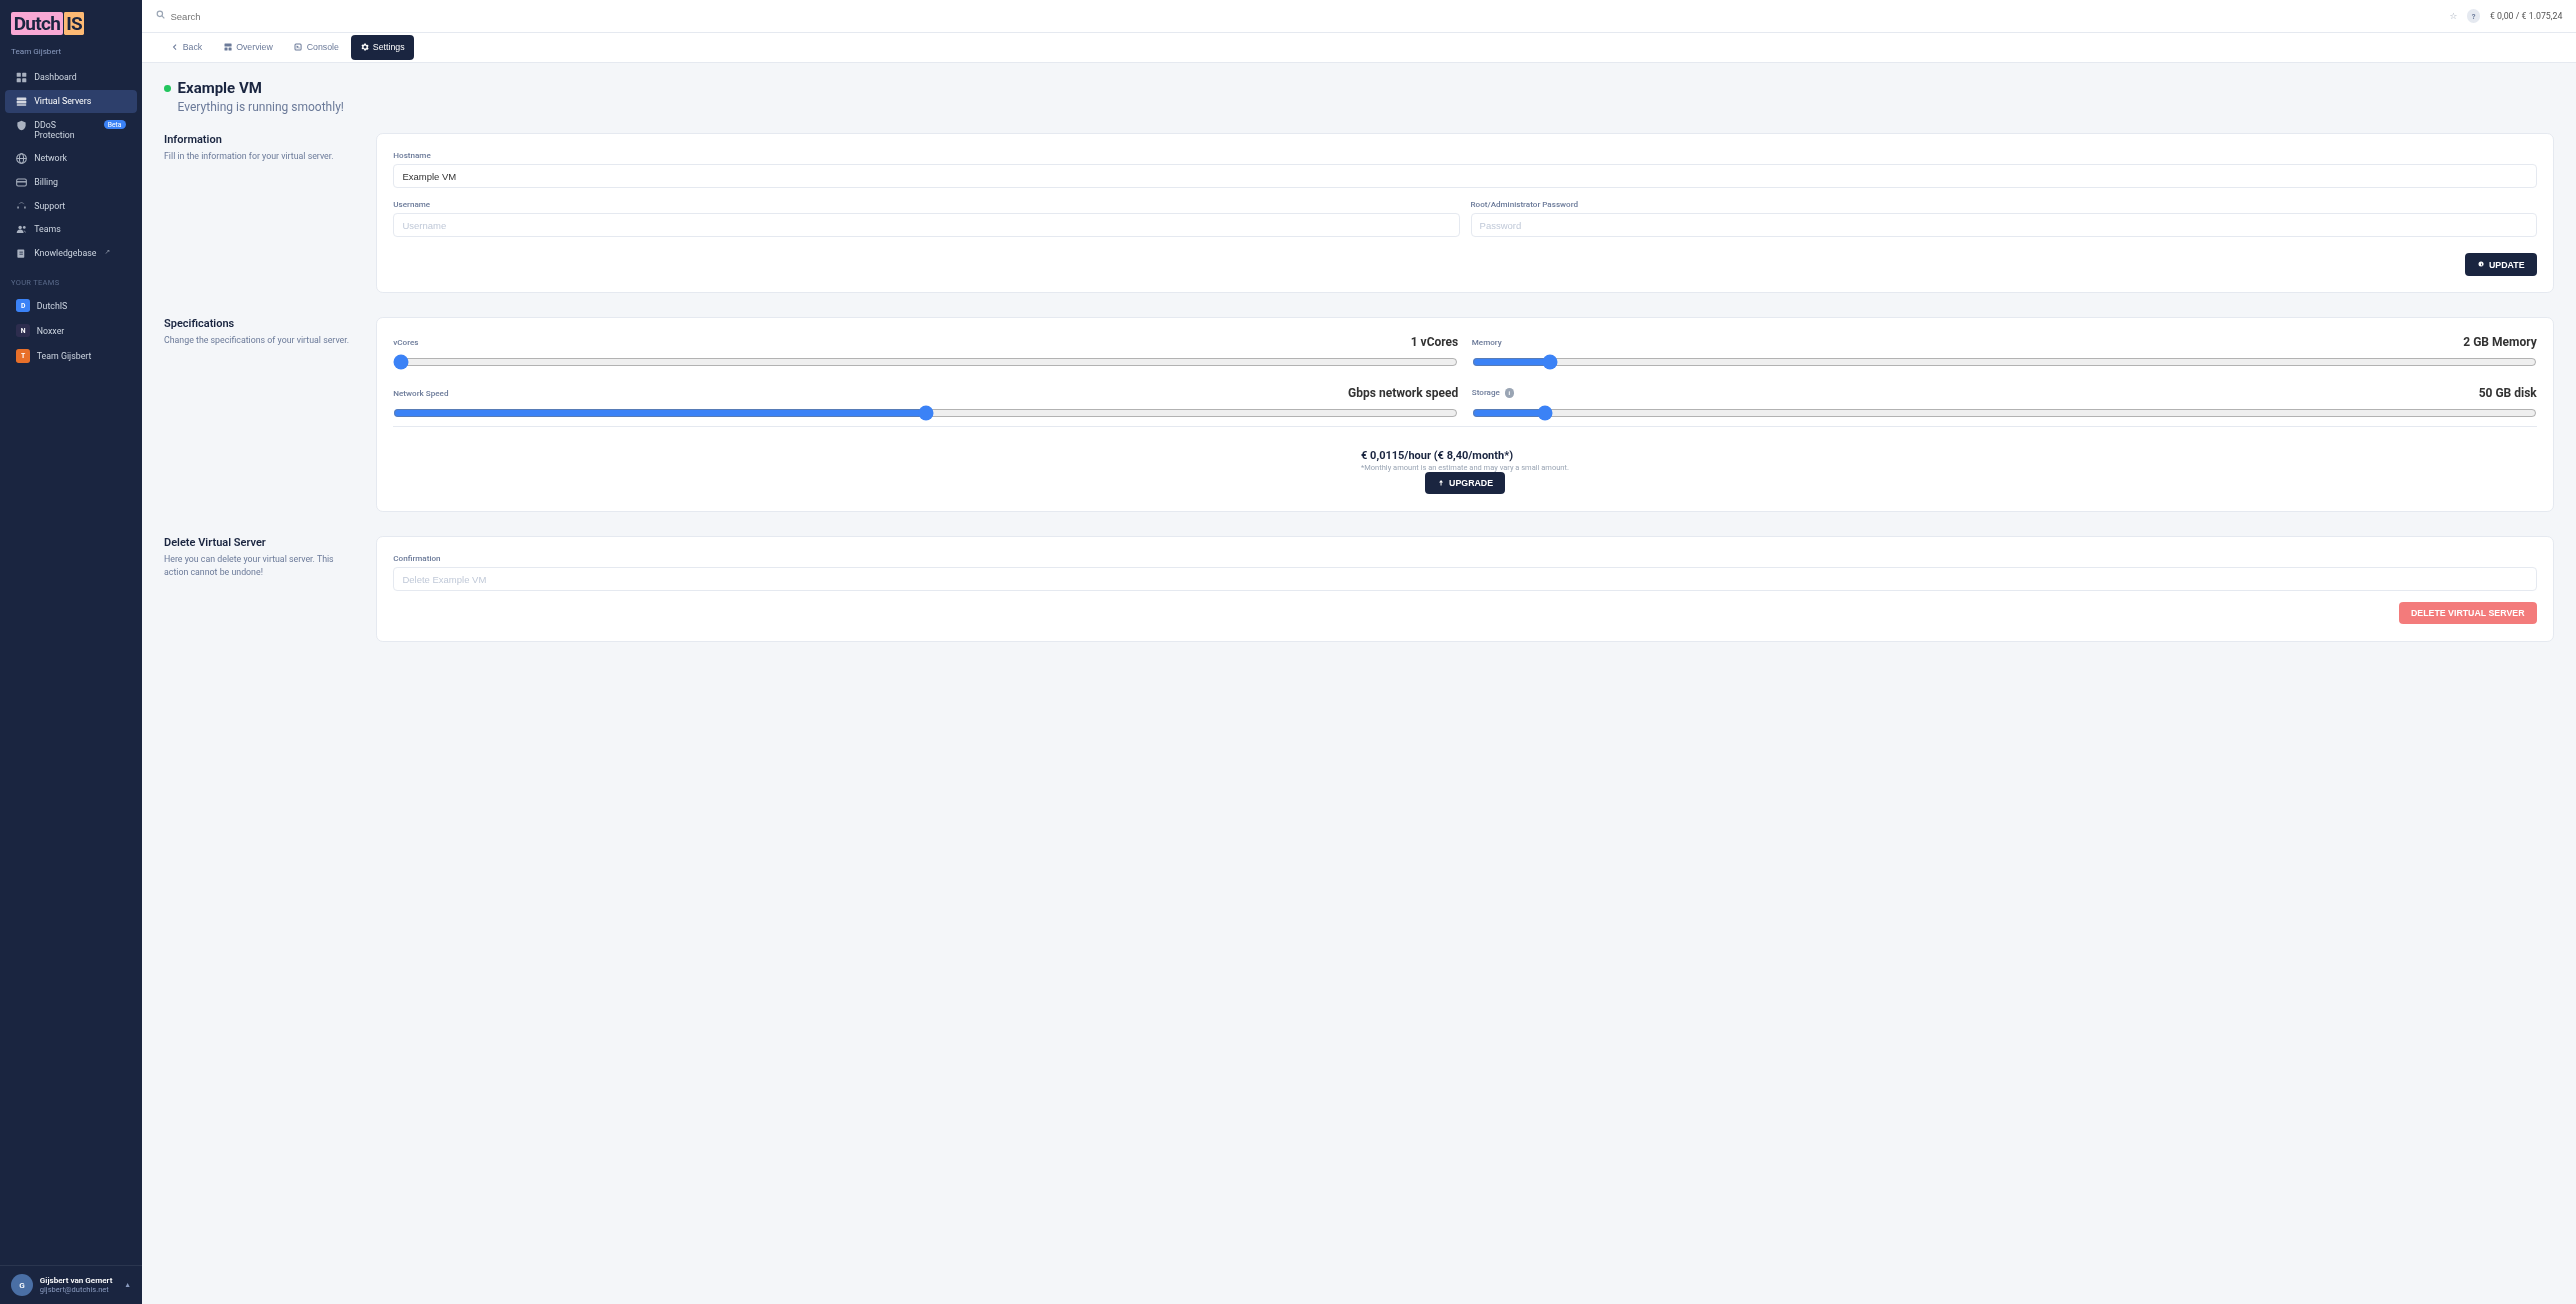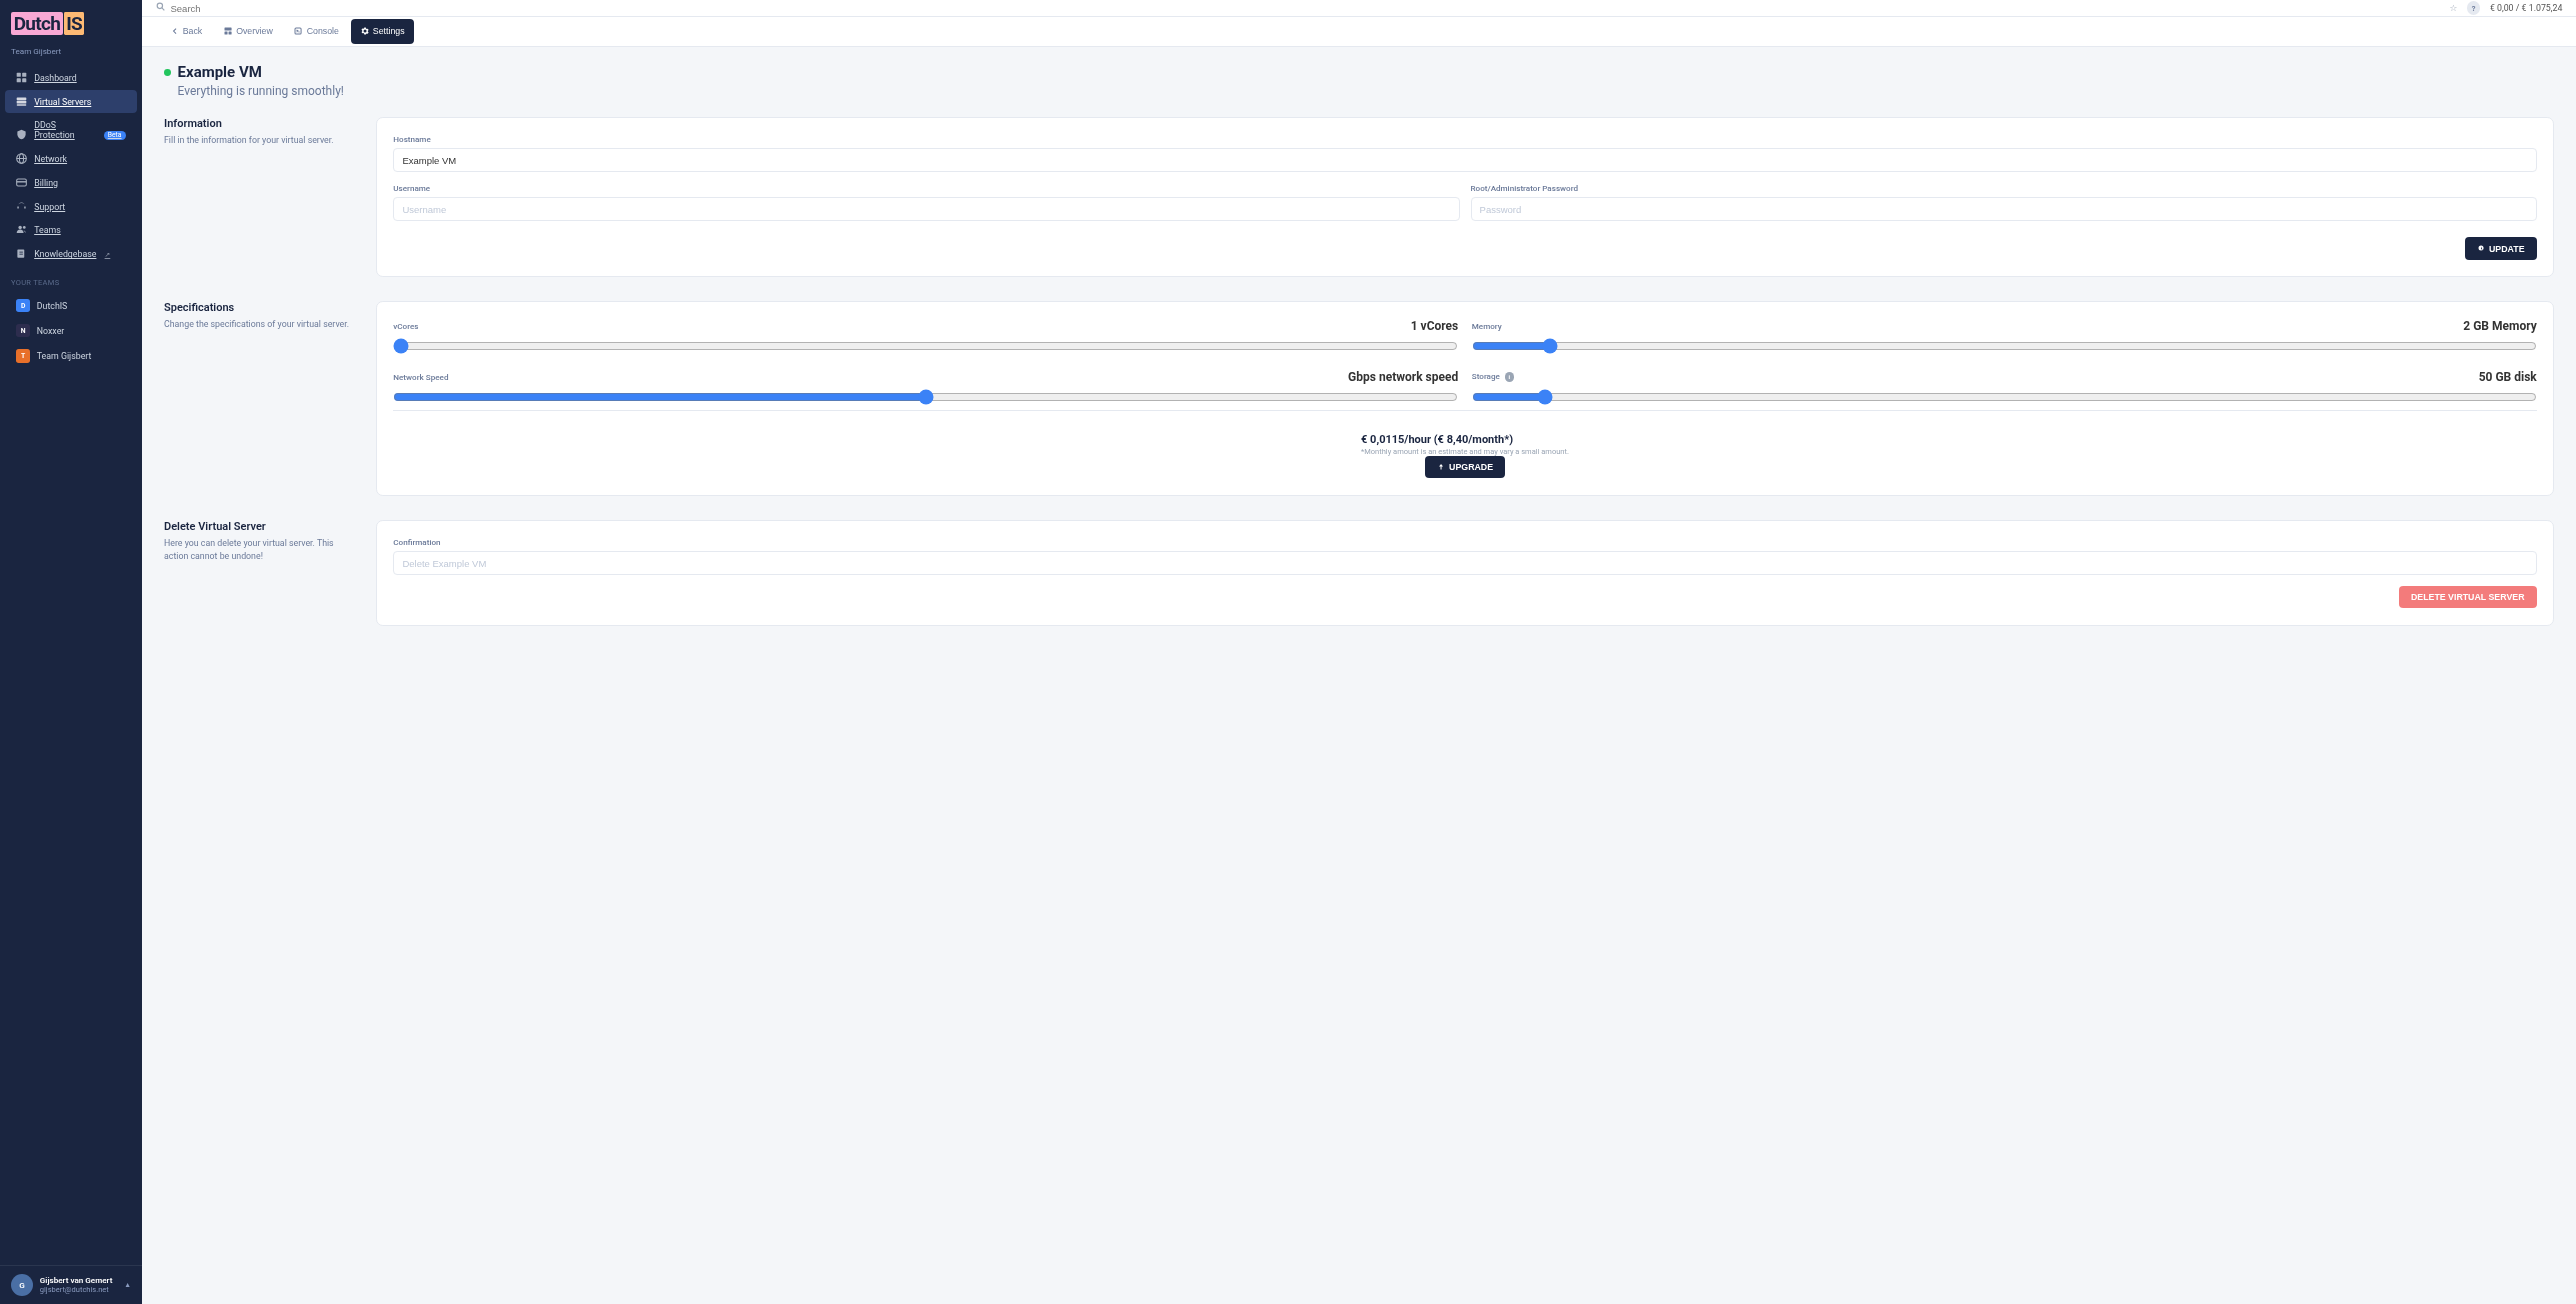--- a/index.html
+++ b/index.html
@@ -5,38 +5,38 @@
     * { box-sizing: border-box; margin: 0; padding: 0; }
     body { font-family: -apple-system, BlinkMacSystemFont, 'Segoe UI', Roboto, sans-serif; display: flex; height: 100vh; background: #f4f6f9; color: #333; font-size: 9.5px; }
 
     
     .sidebar { width: 142px; min-width: 142px; background: #1a2540; color: #cdd5e0; display: flex; flex-direction: column; height: 100vh; overflow-y: auto; }
     .sidebar-logo { padding: 12.2px 11px 8.1px; }
     .logo-text { font-size: 19px; font-weight: 700; color: #fff; letter-spacing: -0.7px; }
     .logo-text span { background: #f9a8d4; color: #1a2540; padding: 0 2.7px; border-radius: 2px; }
     .team-label { font-size: 8.1px; color: #8a9bbf; padding: 2.7px 11px 6.8px; }
     .nav-section { padding: 2.7px 0; }
-    .nav-item { display: flex; align-items: flex-end; gap: 6.8px; padding: 6.1px 11px; cursor: pointer; border-radius: 4.1px; margin: 0.7px 5.4px; font-size: 8.8px; color: #cdd5e0; transition: background 0.15s; text-decoration: underline; }
+    .nav-item { display: flex; align-items: flex-start; gap: 6.8px; padding: 6.1px 11px; cursor: pointer; border-radius: 4.1px; margin: 0.7px 5.4px; font-size: 8.8px; color: #cdd5e0; transition: background 0.15s; }
     .nav-item.active { background: #2d3f6b; color: #fff; }
     .nav-item .nav-icon { width: 11px; height: 11px; opacity: 0.8; flex-shrink: 0; }
     .nav-badge { background: #3b82f6; color: #fff; font-size: 6.8px; padding: 0.7px 4.1px; border-radius: 6.8px; margin-left: 2.7px; }
     .section-header { font-size: 7.5px; color: #5a6a8a; padding: 9.5px 11px 2.7px; text-transform: uppercase; letter-spacing: 0.3px; }
     .team-item { display: flex; align-items: center; gap: 6.8px; padding: 5.4px 11px; cursor: pointer; font-size: 8.8px; color: #cdd5e0; margin: 0.7px 5.4px; border-radius: 4.1px; }
     .team-dot { width: 13.6px; height: 13.6px; border-radius: 2.7px; flex-shrink: 0; display: flex; align-items: center; justify-content: center; font-size: 6.8px; font-weight: 700; color: #fff; }
     .sidebar-footer { margin-top: auto; padding: 8.1px 11px; border-top: 0.7px solid rgba(255,255,255,0.08); display: flex; align-items: center; gap: 6.8px; cursor: pointer; }
     .avatar { width: 22px; height: 22px; border-radius: 50%; background: #4a6fa5; flex-shrink: 0; overflow: hidden; display: flex; align-items: center; justify-content: center; color: #fff; font-size: 8.1px; font-weight: 600; }
     .footer-name { font-size: 8.1px; font-weight: 600; color: #fff; }
     .footer-email { font-size: 7.5px; color: #8a9bbf; }
     .chevron-icon { margin-left: auto; color: #8a9bbf; font-size: 6.8px; }
 
     
     .main { flex: 1; display: flex; flex-direction: column; overflow: hidden; }
 
     
-    .topbar { background: #fff; border-bottom: 0.7px solid #e5e9f0; padding: 0 13.6px; height: 17px; display: flex; align-items: center; gap: 2px; flex-shrink: 0; }
+    .topbar { background: #fff; border-bottom: 0.7px solid #e5e9f0; padding: 0 13.6px; height: 33px; display: flex; align-items: center; gap: 2px; flex-shrink: 0; }
     .search-container { display: flex; align-items: center; gap: 5.4px; flex: 1; color: #9aa5b4; }
     .search-icon-wrap { color: #9aa5b4; font-size: 9.5px; }
     .search-input { border: none; outline: none; font-size: 9.5px; color: #333; width: 136px; background: transparent; }
     .topbar-right { display: flex; align-items: center; gap: 9.5px; margin-left: auto; color: #6b7a99; font-size: 8.8px; }
     .star-icon { cursor: pointer; color: #9aa5b4; }
     .balance { font-size: 8.8px; color: #555; }
 
     
     .content { flex: 1; overflow-y: auto; padding: 16.3px 22px; background: #f4f6f9; }
 

